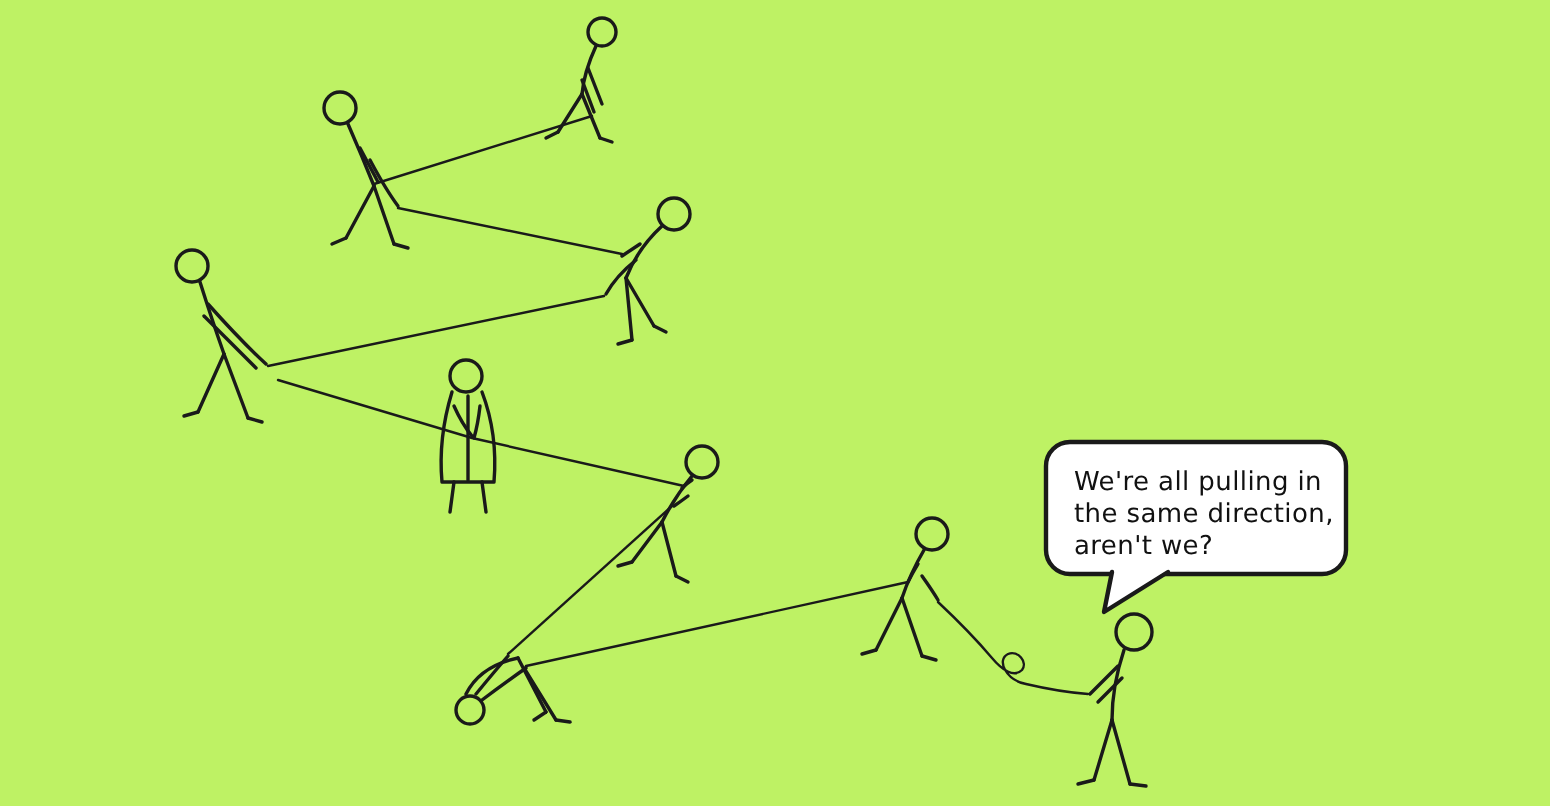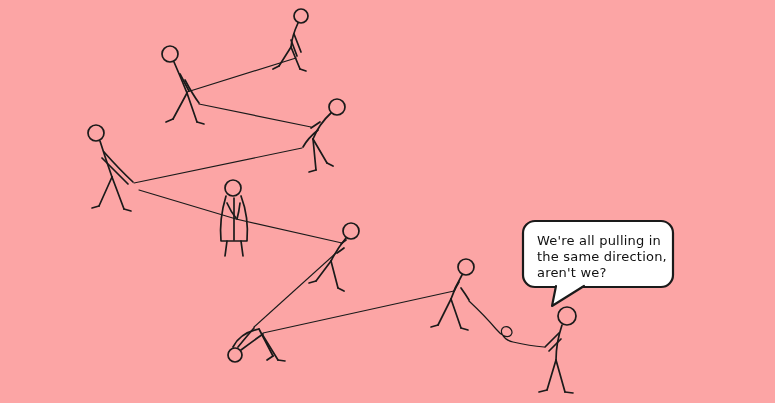--- a/index.html
+++ b/index.html
@@ -5,21 +5,21 @@
   html, body {
     margin: 0;
     padding: 0;
     background: #ffffff;
     font-family: "DejaVu Sans", sans-serif;
   }
   .stage {
     position: relative;
     width: 775px;
     height: 403px;
-    background: #fca5a5;
+    background: #bef264;
     overflow: hidden;
   }
   svg { display: block; }
   .ink {
     stroke: #1a1a1a;
     fill: none;
     stroke-width: 1.7;
     stroke-linecap: round;
     stroke-linejoin: round;
   }

